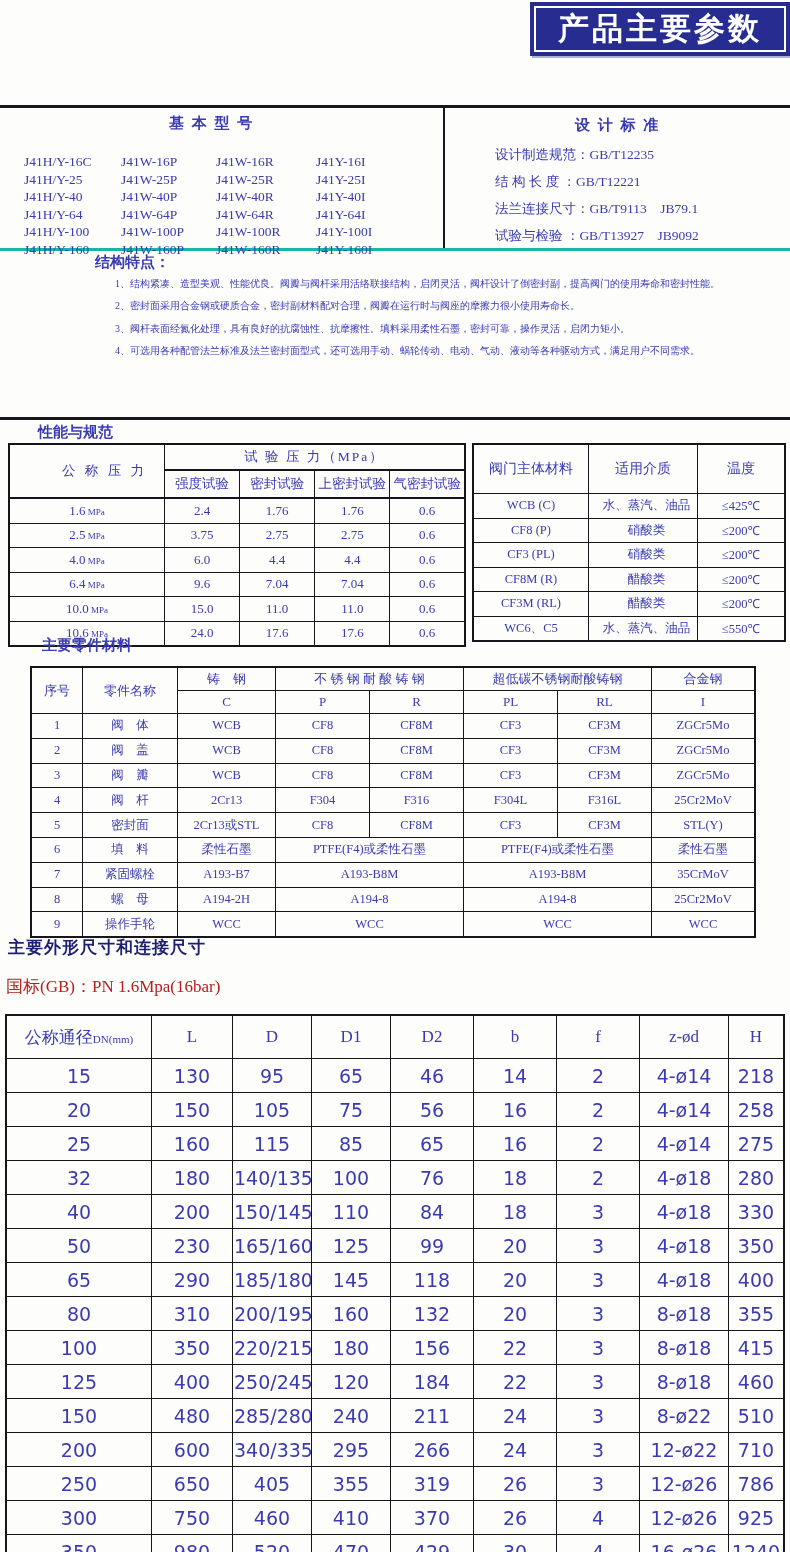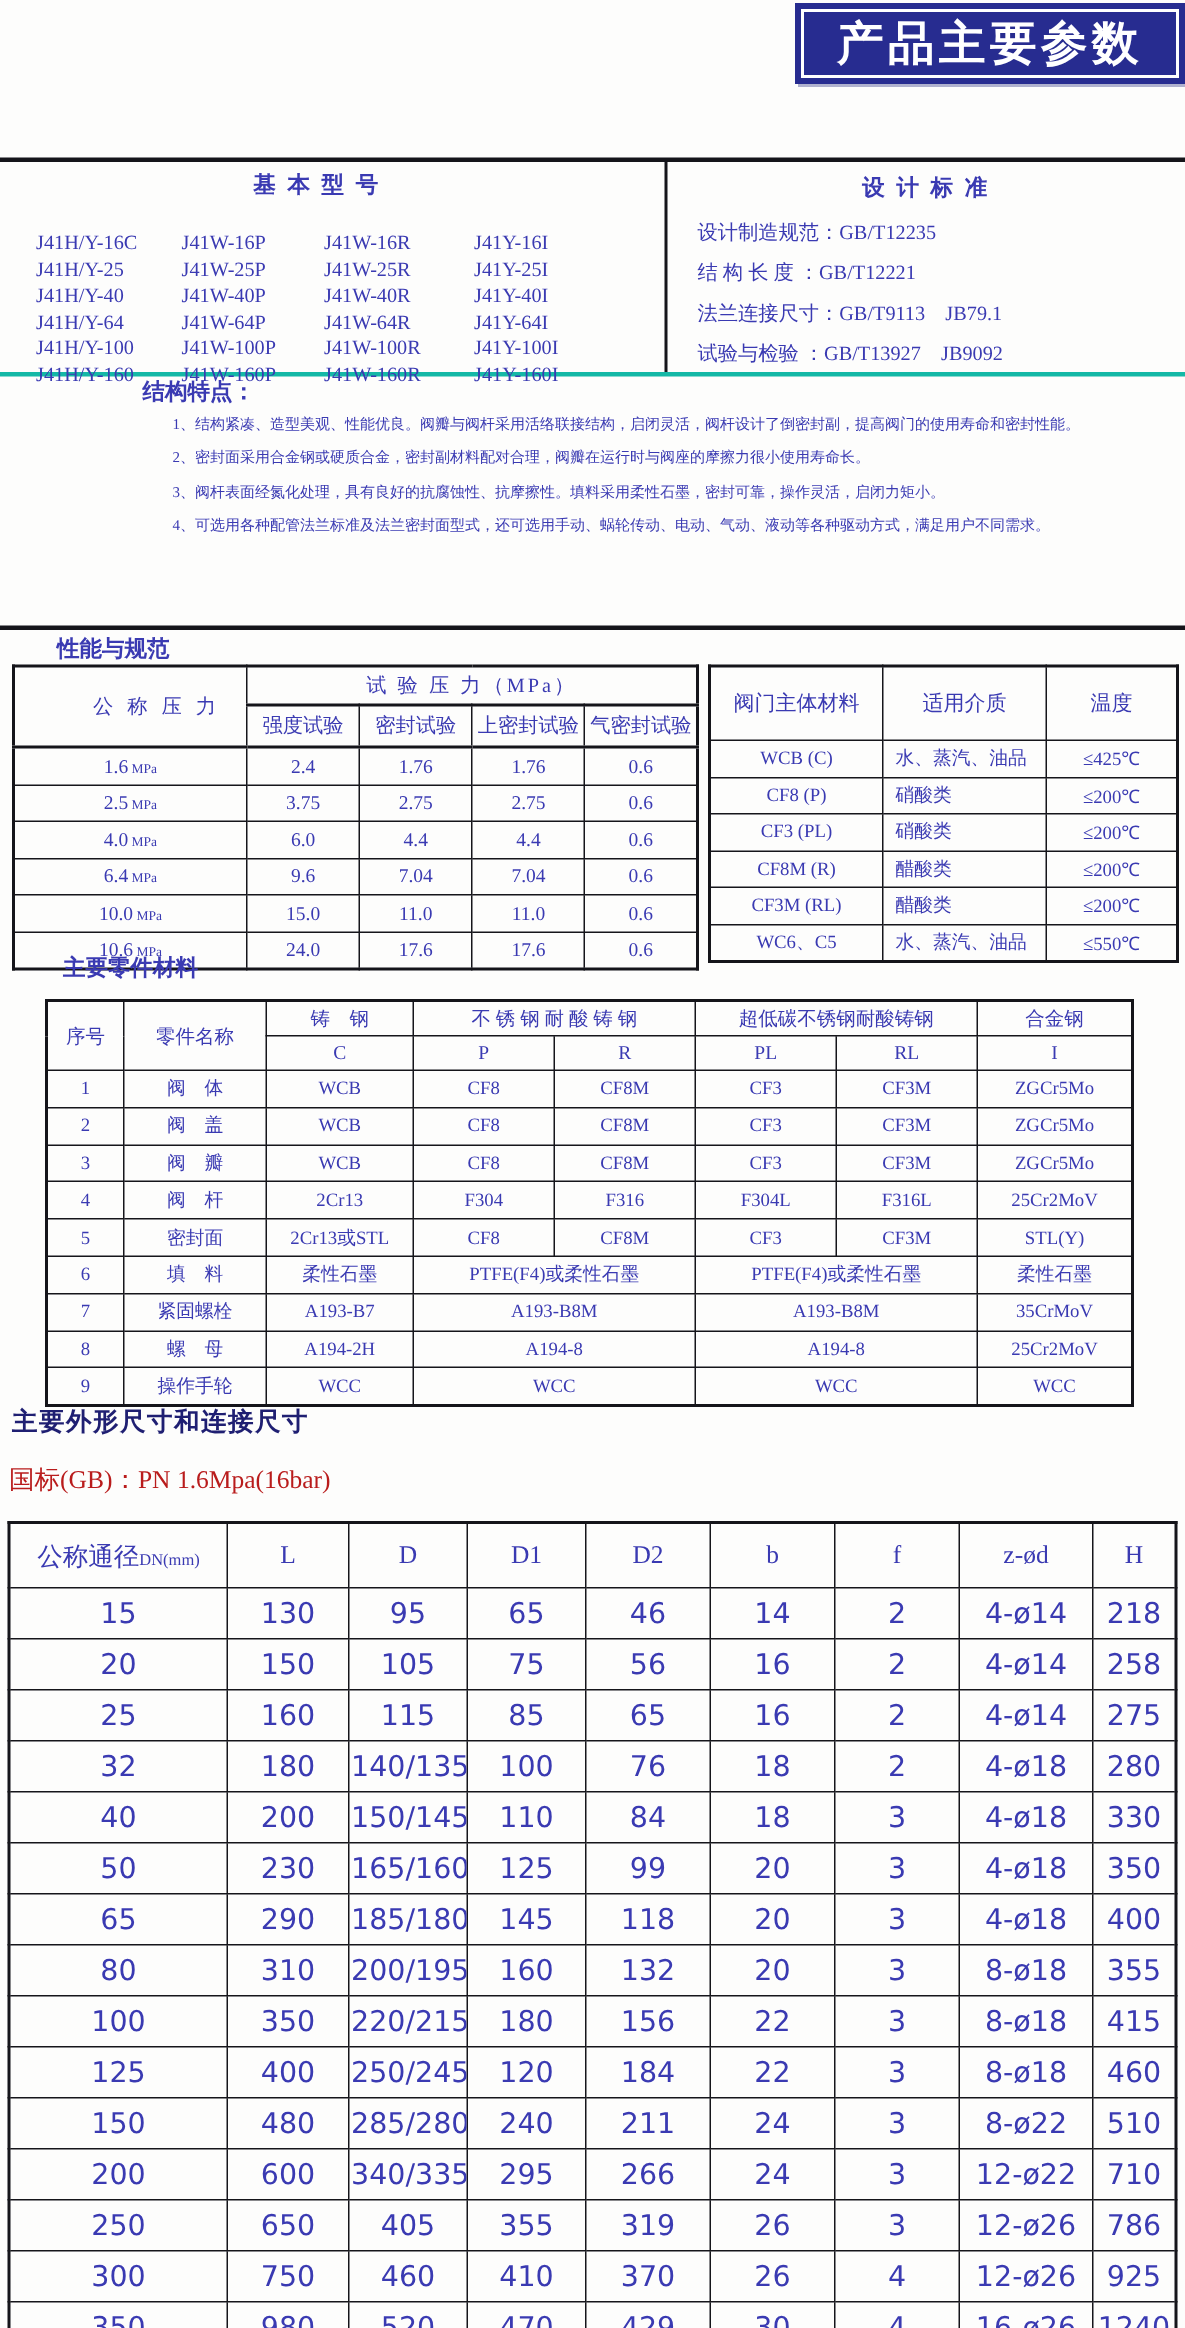--- a/index.html
+++ b/index.html
@@ -23,21 +23,21 @@
     display:flex;
   }
   .models-cell{width:445px;border-right:2px solid #15151a;box-sizing:border-box;padding-top:6px;}
   .standards-cell{flex:1;padding-top:8px;}
   .models-title{font-size:15px;font-weight:bold;text-align:center;margin-left:-20px;letter-spacing:2px;}
   .models-grid{display:grid;grid-template-columns:97px 95px 100px 95px;padding-left:24px;margin-top:20px;}
   .model-item{font-size:13.5px;line-height:17.5px;white-space:nowrap;}
   .standards-title{font-size:15px;font-weight:bold;text-align:center;letter-spacing:2px;}
   .standards-list{margin-top:6px;padding-left:20px;}
   .std-line{font-size:13.5px;line-height:27px;white-space:nowrap;}
-  .std-label{display:inline-block;}
+  .std-label{display:inline-block;margin-left:30px;}
   .std-value{display:inline-block;}
   
   .features{position:absolute;top:252px;left:55px;width:712px;margin-left:40px;}
   .features-title{font-size:15px;font-weight:bold;line-height:21px;}
   .features-list{margin:0;padding:0 0 0 20px;list-style:none;}
   .features-list li{font-size:10px;line-height:22.4px;padding-left:22px;text-indent:-22px;}
   
   .rule{position:absolute;top:417px;left:0;width:790px;border-top:3px solid #15151a;}
   
   .perf-title{position:absolute;top:423px;left:38px;font-size:15px;font-weight:bold;}
@@ -49,21 +49,21 @@
   .perf-left th{font-size:13.5px;}
   .perf-left td{font-size:13px;height:21.5px;}
   .perf-left .h1{height:22px;letter-spacing:2px;}
   .perf-left .h2{height:24px;}
   .perf-left thead th{border-bottom:2px solid #15151a;}
   .pn-head{font-size:14px;letter-spacing:3px;padding-left:36px;}
   .unit{font-size:9px;}
   .perf-right{width:302px;border:2px solid #15151a;}
   .perf-right th{font-size:14px;height:46px;border-bottom:2px solid #15151a;}
   .perf-right td{font-size:12.5px;height:21.5px;}
-  .perf-right td.med{text-align:left;padding-left:8px;}
+  .perf-right td.med{text-align:center;padding-left:8px;}
   
   .mat-title{position:absolute;top:636px;left:42px;font-size:15px;font-weight:bold;}
   .mat-table{position:absolute;top:666px;left:30px;width:726px;border:2px solid #15151a;}
   .mat-table th{font-size:13px;height:20px;border-bottom:2px solid #15151a;}
   .mat-table td{font-size:12.5px;height:21.8px;border-top:2px solid #15151a;}
   
   .dim-title{position:absolute;top:936px;left:8px;font-size:17px;color:#1f1f72;font-weight:bold;letter-spacing:1px;}
   .dim-sub{position:absolute;top:975px;left:6px;font-size:17px;color:#b91c1c;}
   .dim-table{position:absolute;top:1014px;left:5px;width:780px;border:2px solid #15151a;}
   .dim-table th{font-size:17px;height:40px;border:2px solid #15151a;}

